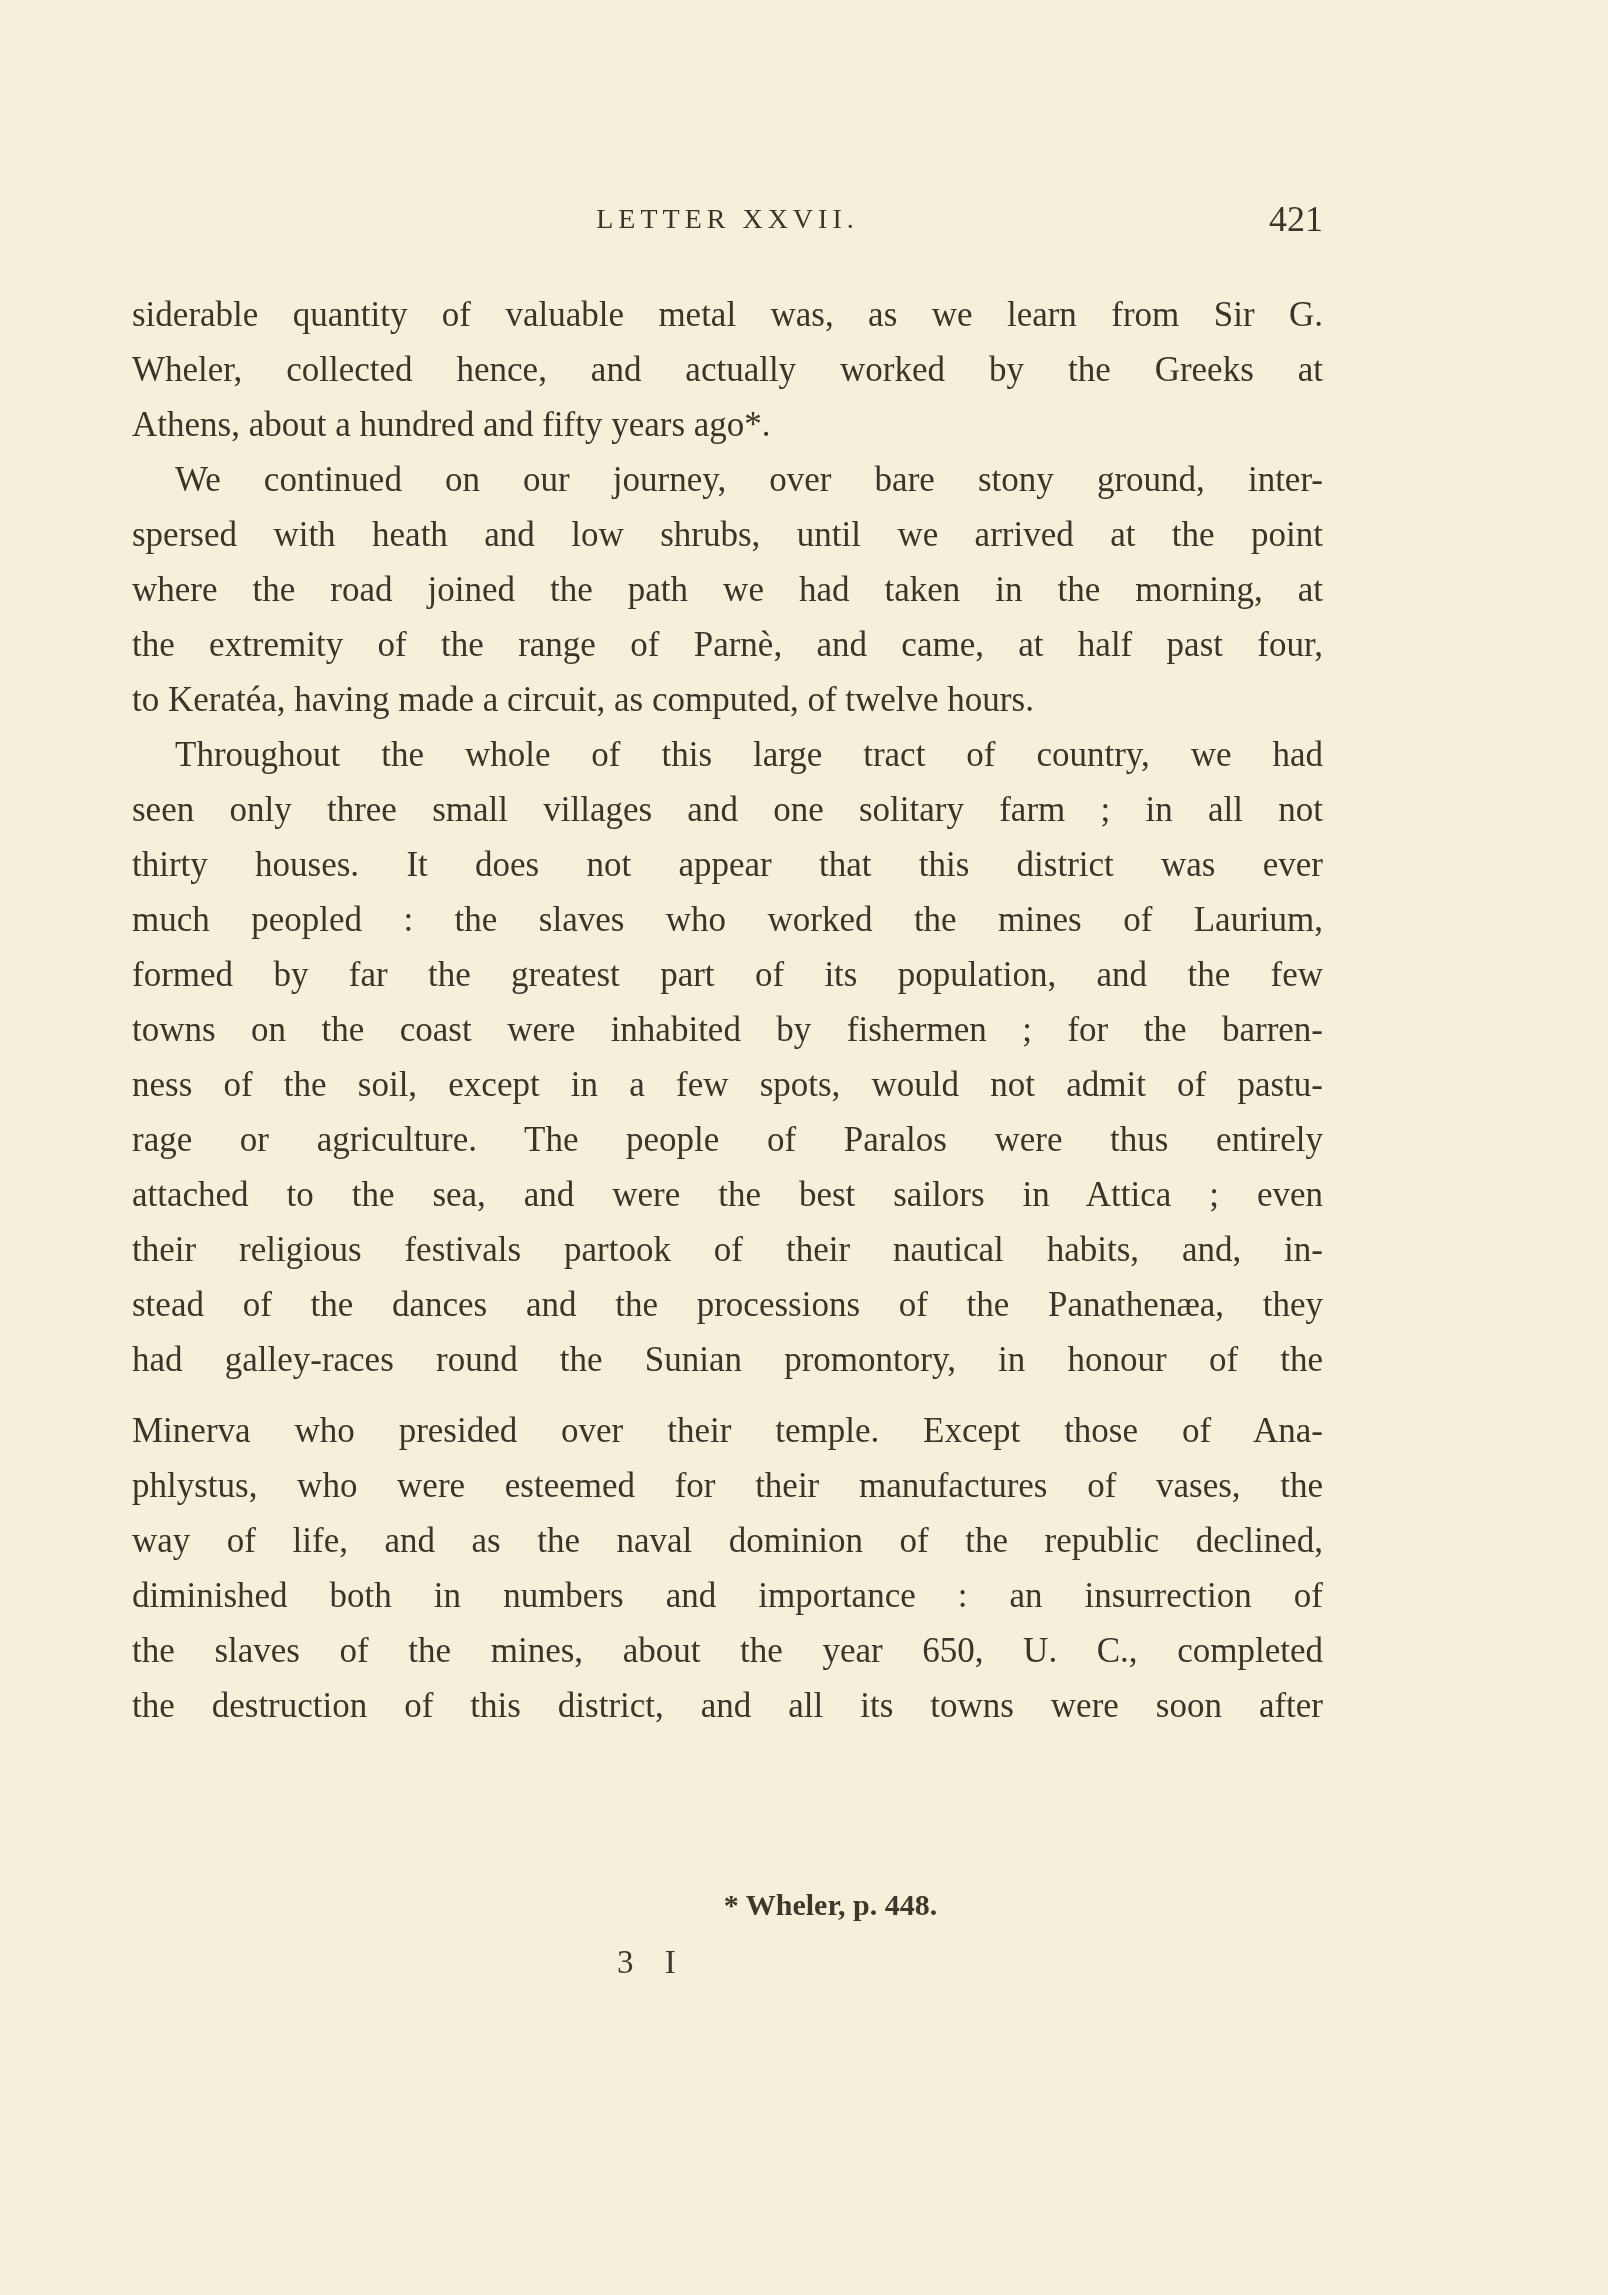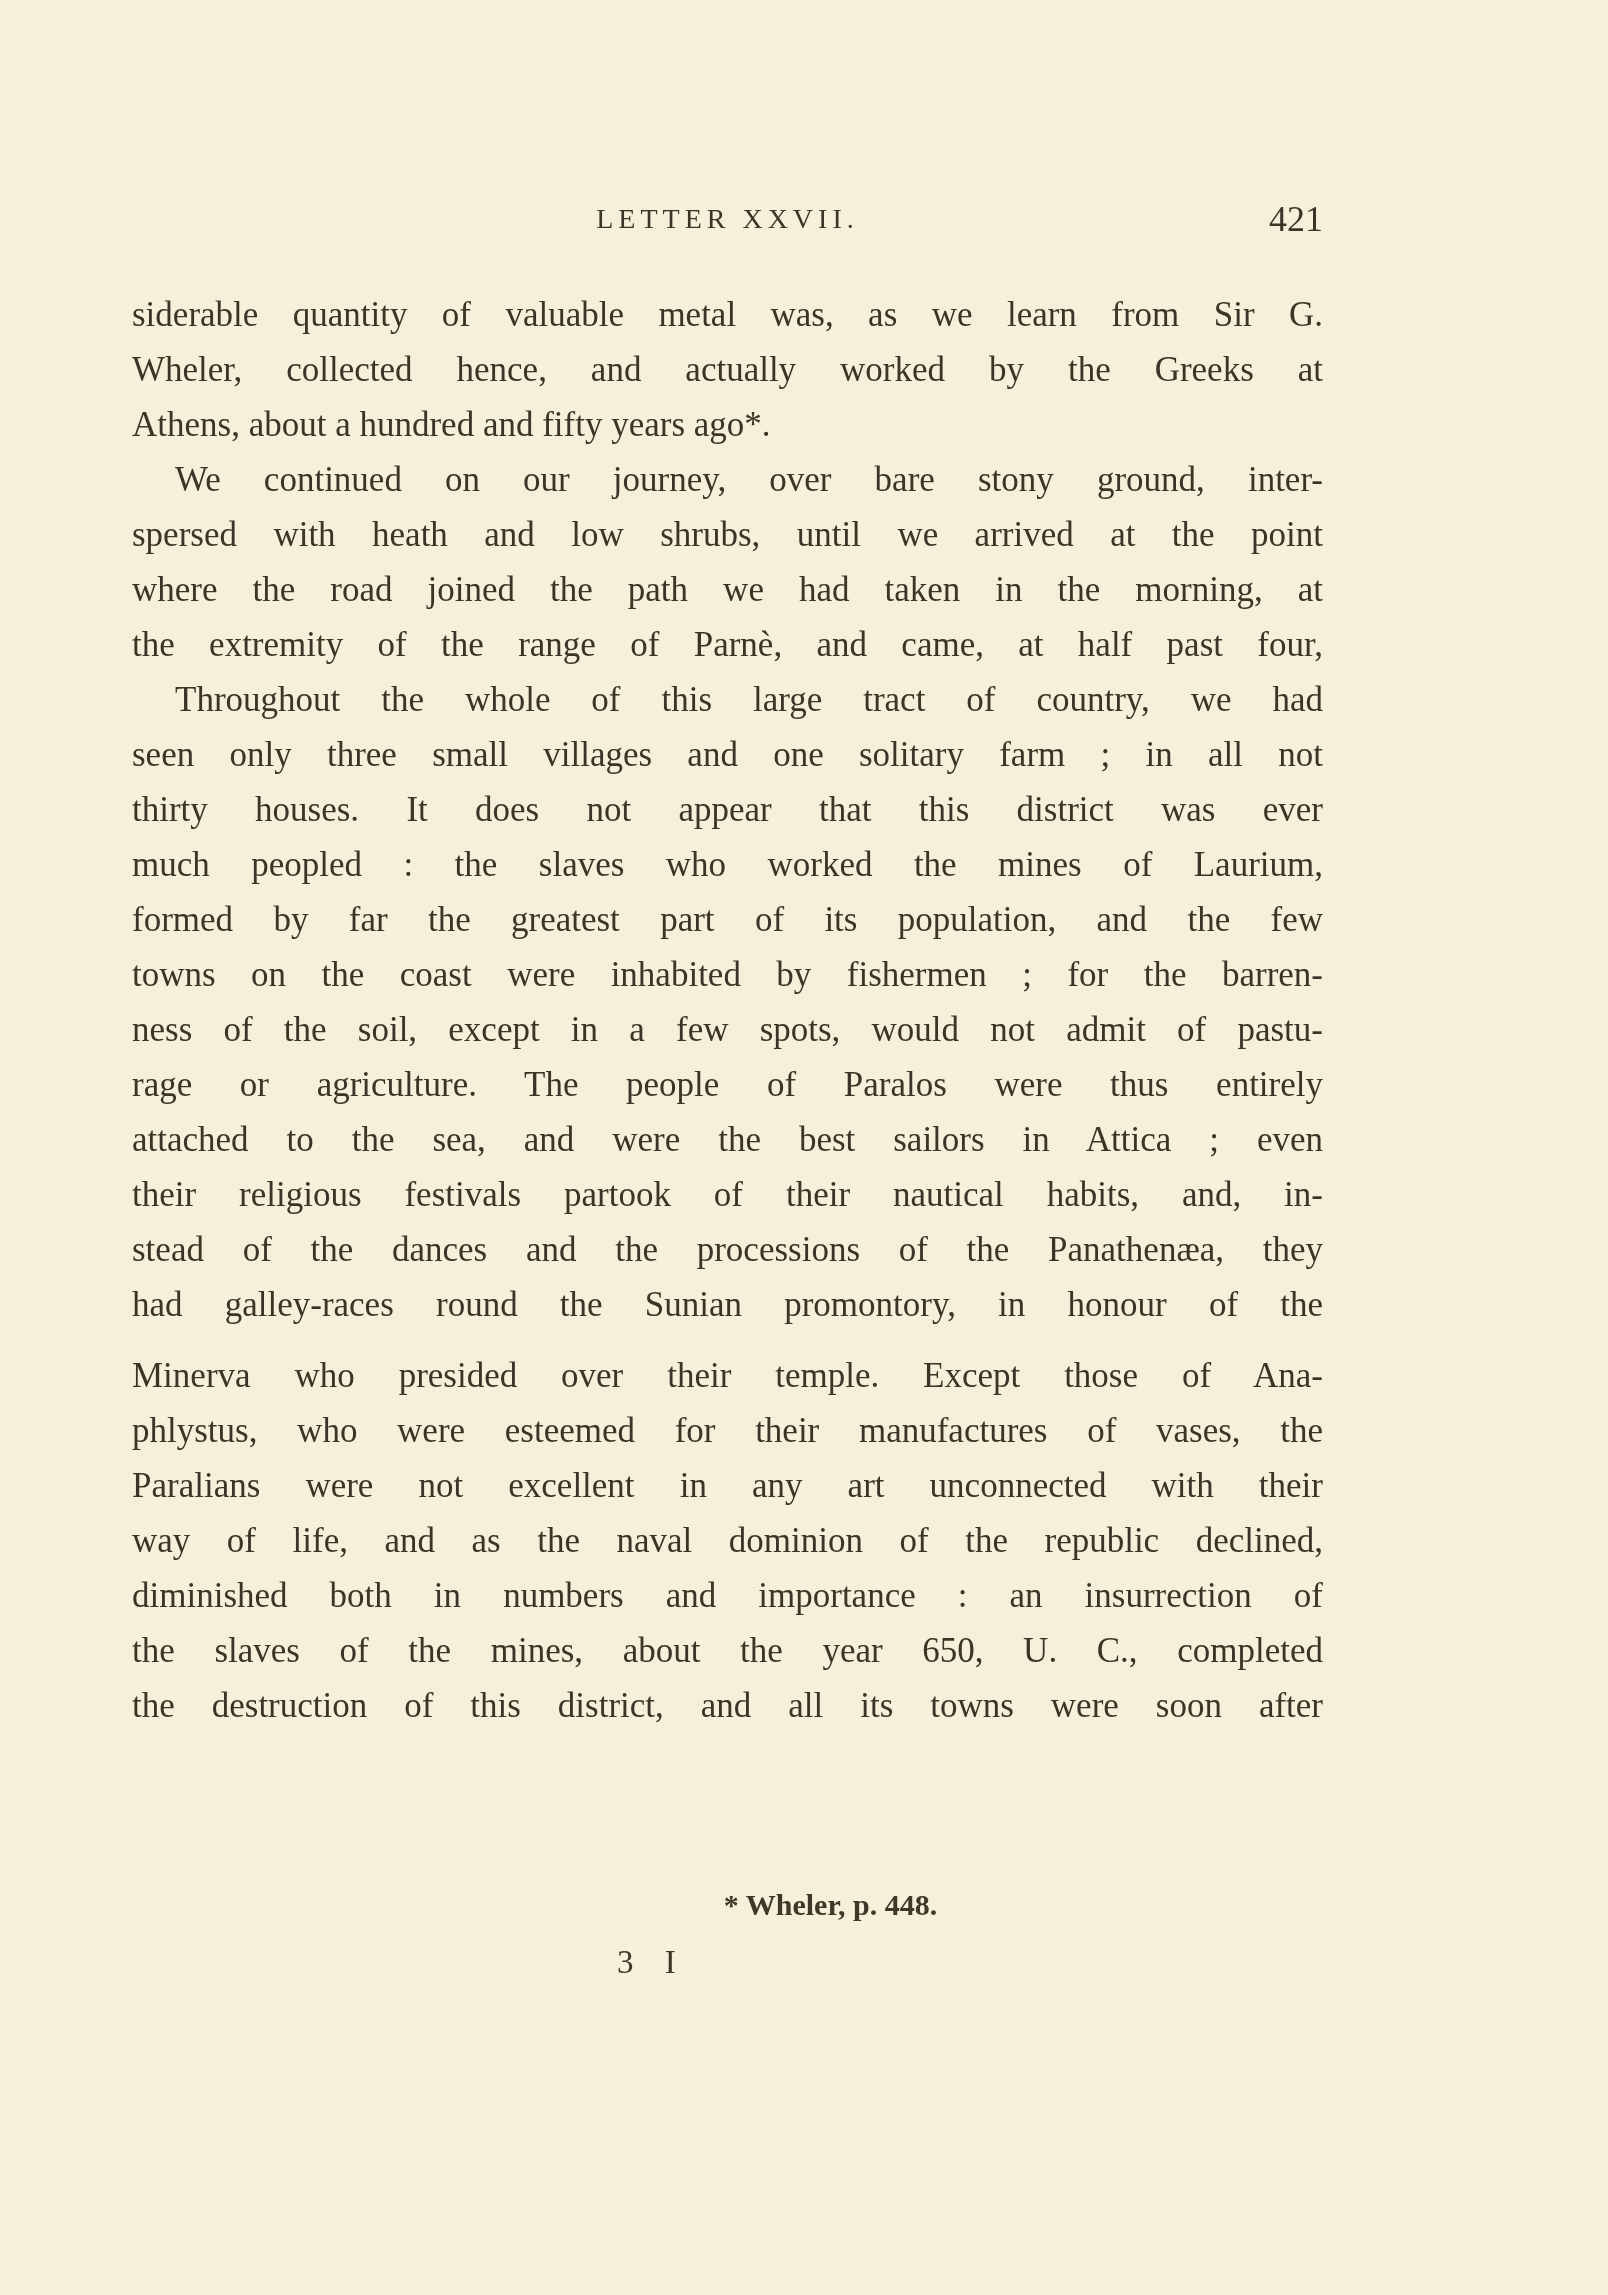--- a/index.html
+++ b/index.html
@@ -54,35 +54,35 @@
 </div>
 
 <div class="body-text" id="body-text">
     <span class="line" style="white-space: nowrap;">siderable quantity of valuable metal was, as we learn from Sir G.</span>
     <span class="line" style="white-space: nowrap;">Wheler, collected hence, and actually worked by the Greeks at</span>
     <span class="line last" style="white-space: nowrap;">Athens, about a hundred and fifty years ago*.</span>
     <span class="line indent" style="white-space: nowrap;">We continued on our journey, over bare stony ground, inter-</span>
     <span class="line" style="white-space: nowrap;">spersed with heath and low shrubs, until we arrived at the point</span>
     <span class="line" style="white-space: nowrap;">where the road joined the path we had taken in the morning, at</span>
     <span class="line" style="white-space: nowrap;">the extremity of the range of Parnè, and came, at half past four,</span>
+    <span class="line last" style="white-space: nowrap;">to Keratéa, having made a circuit, as computed, of twelve hours.</span>
     <span class="line indent" style="white-space: nowrap;">Throughout the whole of this large tract of country, we had</span>
     <span class="line" style="white-space: nowrap;">seen only three small villages and one solitary farm ; in all not</span>
     <span class="line" style="white-space: nowrap;">thirty houses. It does not appear that this district was ever</span>
     <span class="line" style="white-space: nowrap;">much peopled : the slaves who worked the mines of Laurium,</span>
     <span class="line" style="white-space: nowrap;">formed by far the greatest part of its population, and the few</span>
     <span class="line" style="white-space: nowrap;">towns on the coast were inhabited by fishermen ; for the barren-</span>
     <span class="line" style="white-space: nowrap;">ness of the soil, except in a few spots, would not admit of pastu-</span>
     <span class="line" style="white-space: nowrap;">rage or agriculture. The people of Paralos were thus entirely</span>
     <span class="line" style="white-space: nowrap;">attached to the sea, and were the best sailors in Attica ; even</span>
     <span class="line" style="white-space: nowrap;">their religious festivals partook of their nautical habits, and, in-</span>
     <span class="line" style="white-space: nowrap;">stead of the dances and the processions of the Panathenæa, they</span>
     <span class="line" style="white-space: nowrap;">had galley-races round the Sunian promontory, in honour of the</span>
     <span class="line" style="white-space: nowrap; margin-top: 16px;">Minerva who presided over their temple. Except those of Ana-</span>
     <span class="line" style="white-space: nowrap;">phlystus, who were esteemed for their manufactures of vases, the</span>
-    <span class="line" style="white-space: nowrap;">Paralians were not excellent in any art unconnected with their</span>
     <span class="line" style="white-space: nowrap;">way of life, and as the naval dominion of the republic declined,</span>
     <span class="line" style="white-space: nowrap;">diminished both in numbers and importance : an insurrection of</span>
     <span class="line" style="white-space: nowrap;">the slaves of the mines, about the year 650, U. C., completed</span>
     <span class="line" style="white-space: nowrap;">the destruction of this district, and all its towns were soon after</span>
   </div>
 
 <div class="footnote">* Wheler, p. 448.</div>
 <div class="signature">3 I</div>
 
 

